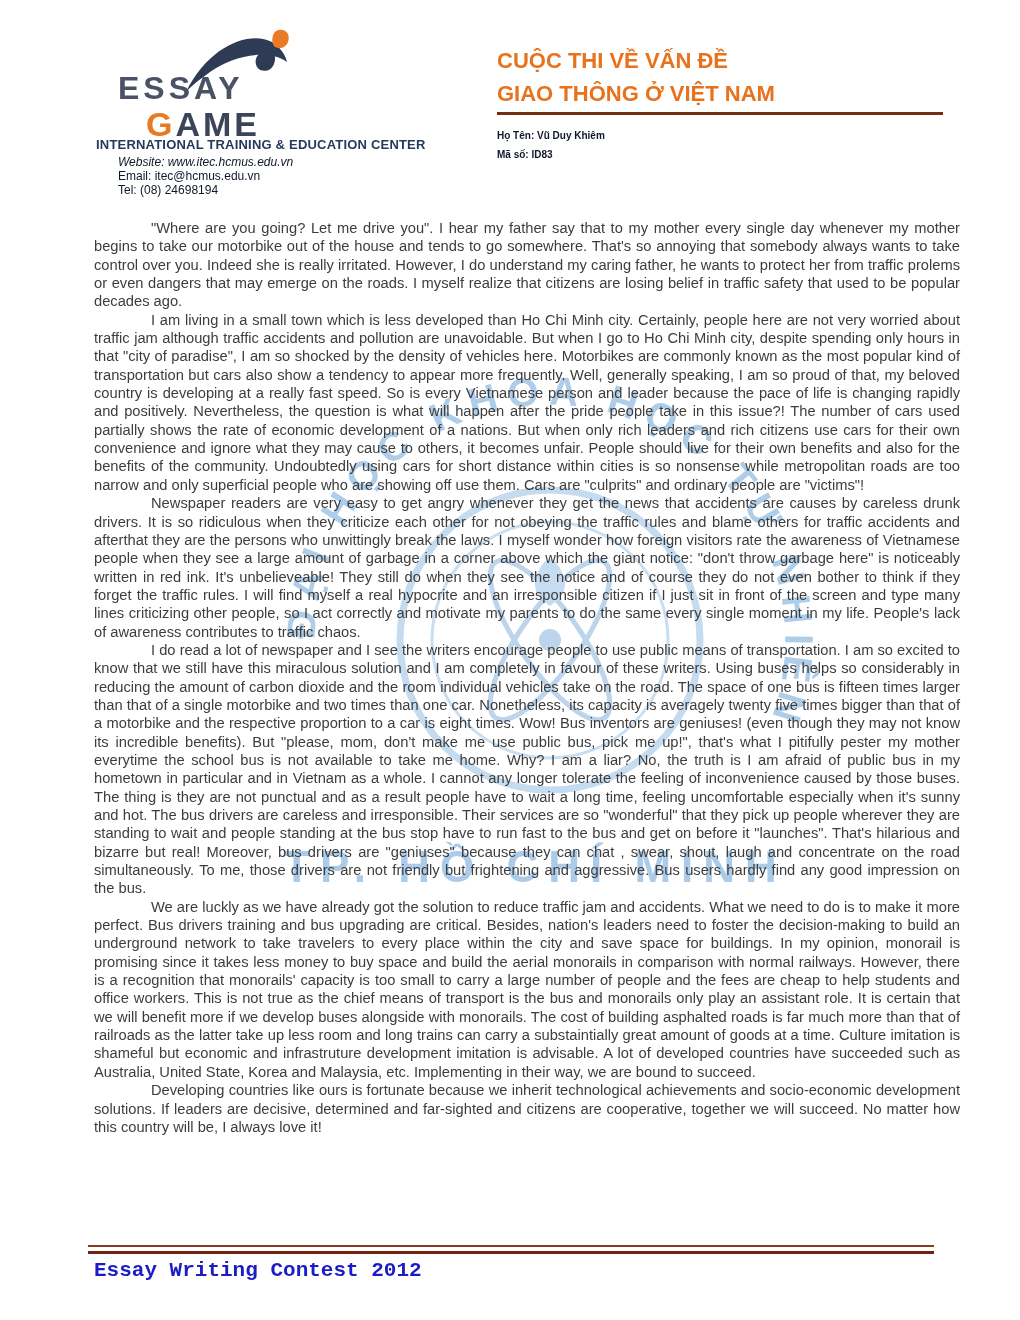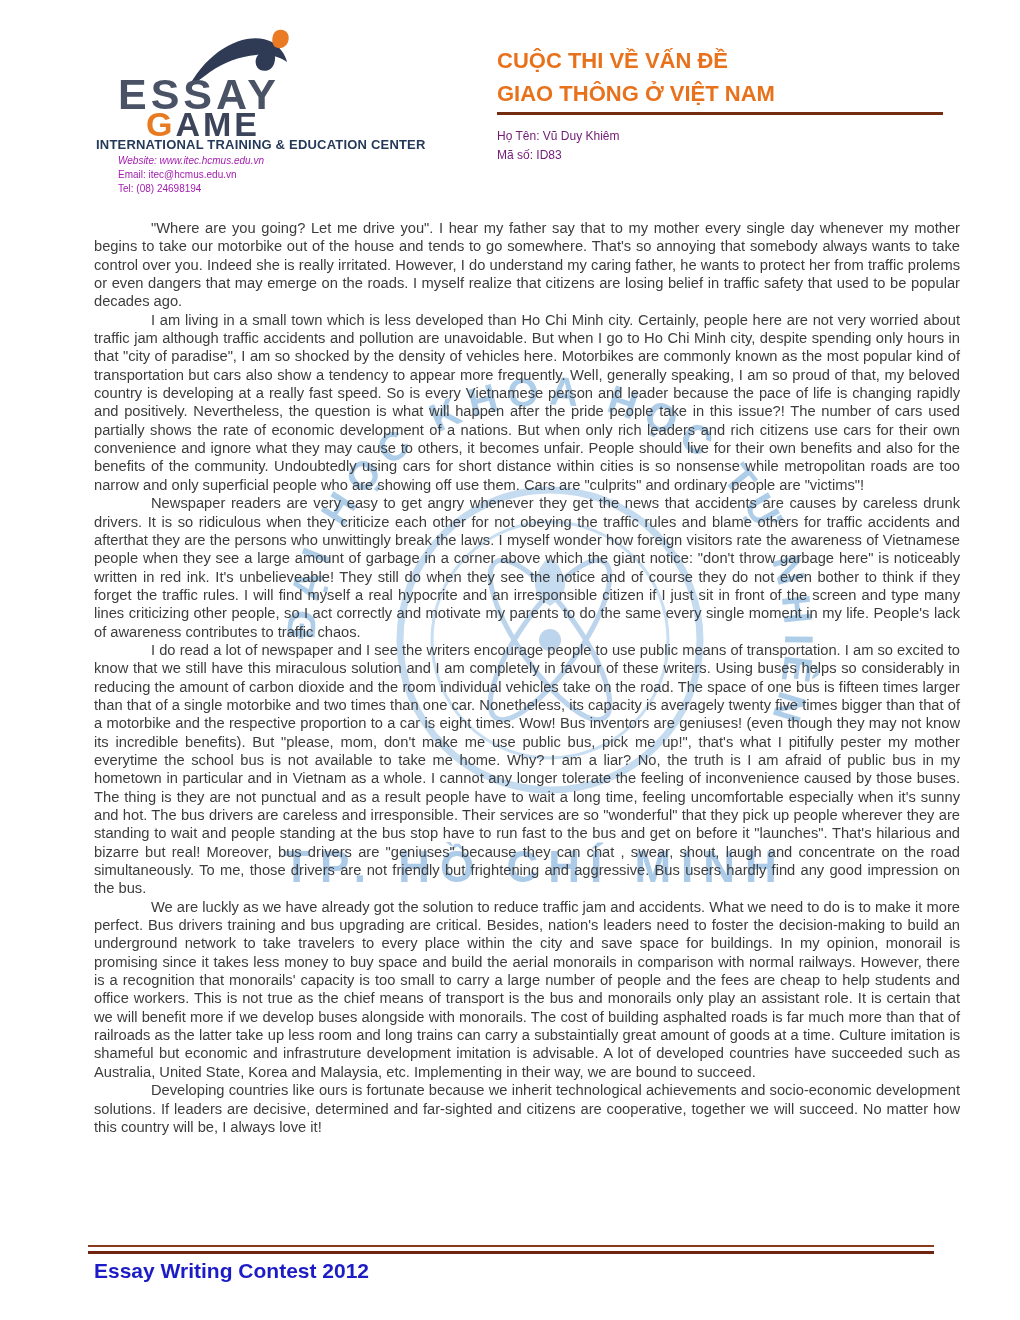--- a/index.html
+++ b/index.html
@@ -2,45 +2,45 @@
 <html><head>
 <meta charset="utf-8">
 <style>
   html,body{margin:0;padding:0;background:#ffffff;}
   .page{position:relative;width:1020px;height:1320px;background:#ffffff;overflow:hidden;
         font-family:"Liberation Sans",sans-serif;}
   
   .wm{position:absolute;left:150px;top:360px;z-index:0;}
   
   .logo-swoosh{position:absolute;left:180px;top:26px;z-index:2;}
-  .logo-essay{position:absolute;left:118px;top:70px;z-index:2;font-size:43px;font-weight:bold;
+  .logo-essay{position:absolute;left:118px;top:70px;z-index:2;font-size:32px;font-weight:bold;
               letter-spacing:4px;color:#4a5265;}
   .logo-game{position:absolute;left:146px;top:105px;z-index:2;font-size:34px;font-weight:bold;
              letter-spacing:3px;color:#3b4459;}
   .logo-game .g{color:#e87a22;}
   .org-name{position:absolute;left:96px;top:137px;z-index:2;font-size:13px;font-weight:bold;
             color:#253a5a;letter-spacing:0.2px;}
-  .contact{position:absolute;left:118px;z-index:2;font-size:10px;color:#a21caf;text-align:right;}
+  .contact{position:absolute;left:118px;z-index:2;font-size:12px;color:#0f172a;text-align:right;}
   .website{top:155px;font-style:italic;}
   .email{top:169px;}
   .tel{top:183px;}
   .title{position:absolute;left:497px;top:44px;width:460px;z-index:2;font-size:22px;font-weight:bold;
          line-height:33px;color:#e8711c;}
   .title-rule{position:absolute;left:497px;top:112px;width:446px;height:3px;background:#742d10;z-index:2;}
-  .entrant{position:absolute;left:497px;top:127px;width:460px;z-index:2;font-size:12px;font-weight:normal;
-           line-height:18.5px;color:#701a75;}
+  .entrant{position:absolute;left:497px;top:127px;width:460px;z-index:2;font-size:10px;font-weight:bold;
+           line-height:18.5px;color:#0f172a;}
   
   .essay{position:absolute;left:94px;top:219px;width:866px;z-index:1;font-size:14.7px;
          line-height:18.34px;color:#3d3d3d;text-align:justify;}
   .essay p{margin:0;text-indent:57px;}
   
   .footer-rule{position:absolute;left:88px;top:1245px;width:846px;height:4px;z-index:2;
                border-top:2px solid #8a3a1e;border-bottom:3px solid #6f2310;}
   .footer-text{position:absolute;left:94px;top:1259px;z-index:2;
-               font-family:Liberation Sans, sans-serif;font-size:21px;font-weight:bold;color:#1c1cc6;}
+               font-family:Liberation Mono, monospace;font-size:21px;font-weight:bold;color:#1c1cc6;}
 </style>
 </head>
 <body>
 
 <div class="page">
 
   <svg class="wm" width="760" height="580" viewBox="0 0 760 580">
     <defs>
       <path id="wmCircle" d="M 165,280 A 235,235 0 1 1 635,280 A 235,235 0 1 1 165,280" fill="none"></path>
     </defs>

